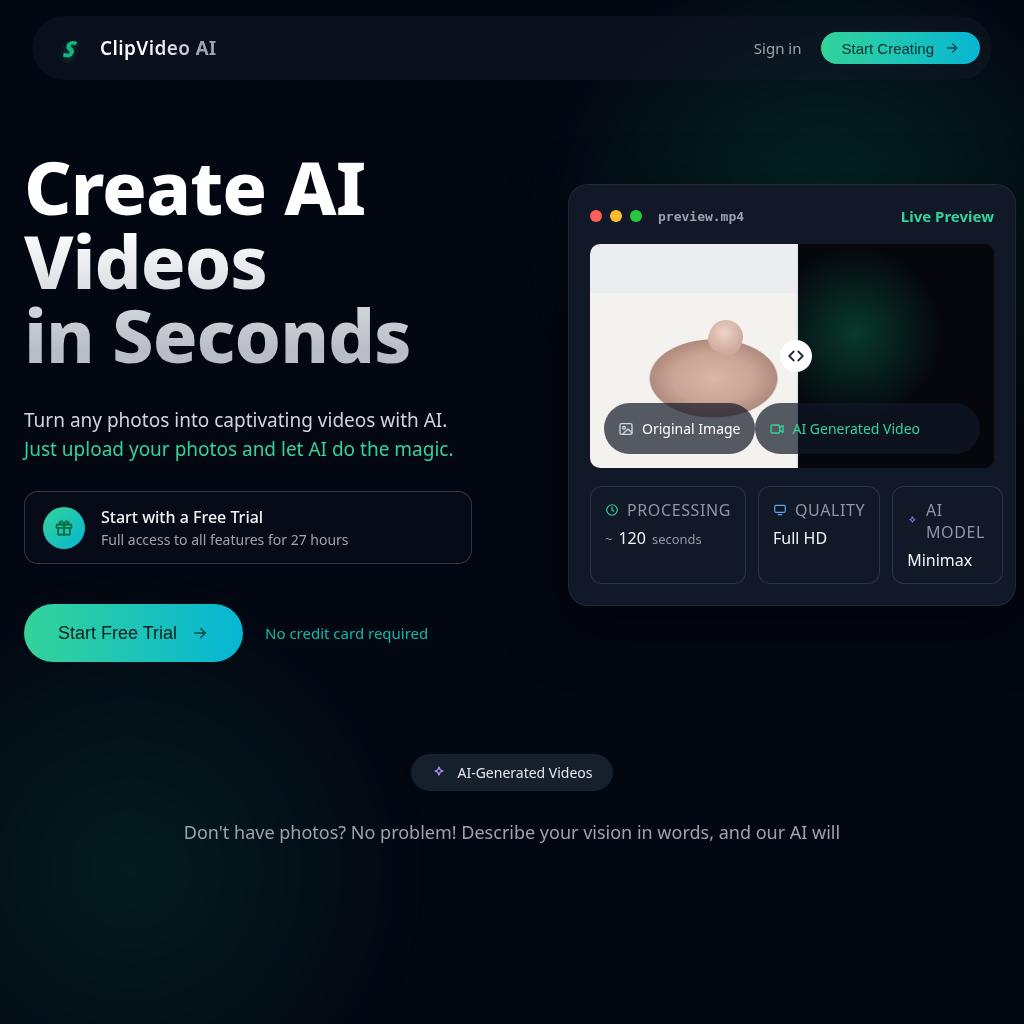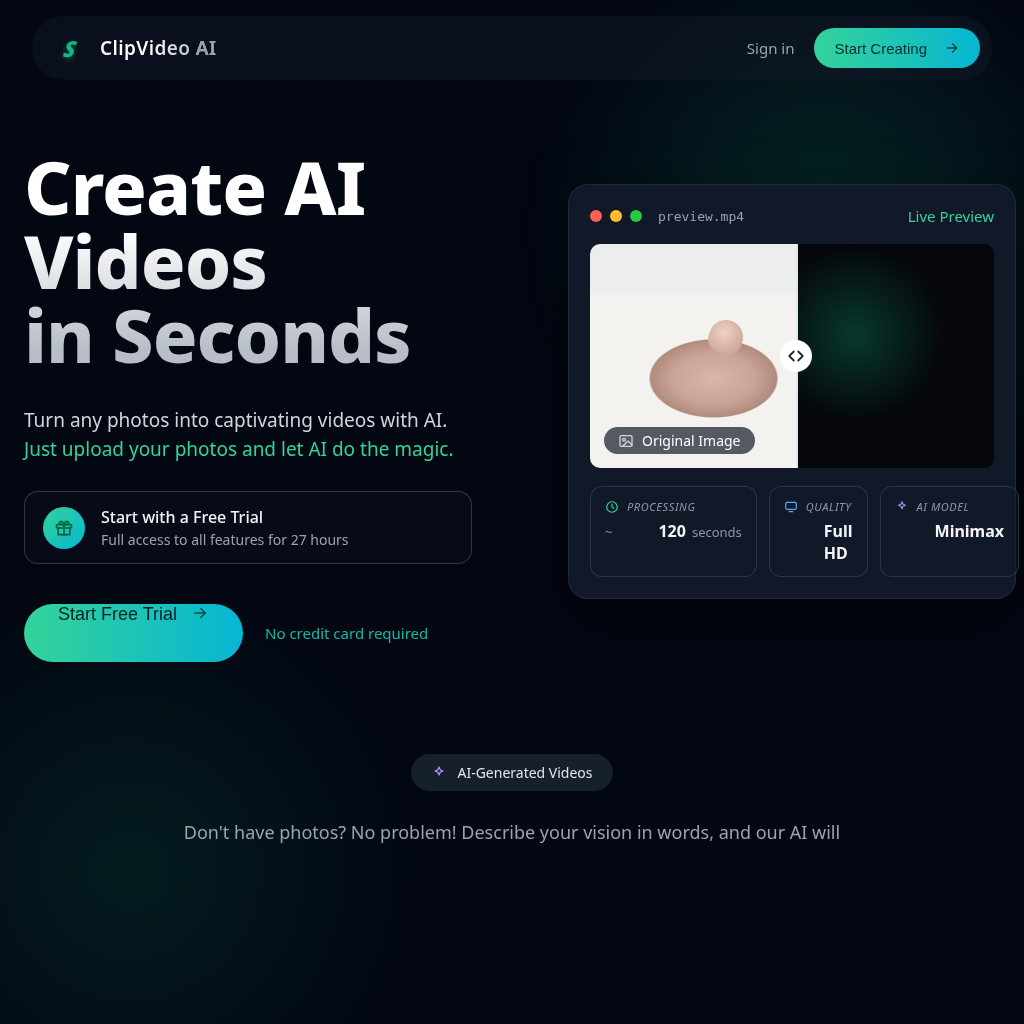--- a/index.html
+++ b/index.html
@@ -48,22 +48,22 @@
   .brand-grad {
     background: linear-gradient(90deg,#fff,#fff 40%,#9ca3af 100%);
     -webkit-background-clip: text; background-clip: text; color: transparent;
   }
   .nav-right { display: flex; align-items: center; gap: 20px; }
   .signin { color: #9ca3af; font-size: 15px; cursor: pointer; }
   .btn-primary {
     background: linear-gradient(90deg,#34d399,#06b6d4);
     color: #052e2b;
     border: none; border-radius: 9999px;
-    height: 40px; padding: 0 20px;
-    display: inline-flex; align-items: center; gap: 17px;
+    height: 32px; padding: 0 20px;
+    display: inline-flex; align-items: center; gap: 10px;
     font-size: 15px; font-weight: 500; cursor: pointer;
   }
   .btn-primary .arrow { width: 16px; height: 16px; }
 
   
   .hero { display: flex; padding: 48px 24px 0; gap: 24px; position: relative; }
   .left { flex: 0 0 520px; }
   .right { flex: 1; min-width: 0; }
 
   
@@ -108,37 +108,37 @@
   .trial-title { font-size: 16px; font-weight: 500; color: #f3f4f6; }
   .trial-sub { font-size: 14px; color: #9ca3af; margin-top: 2px; }
 
   .pill-row { display: flex; gap: 14px; margin-top: 28px; }
 
   .cta-row { display: flex; align-items: center; gap: 22px; margin-top: 40px; }
   .cta {
     background: linear-gradient(90deg,#34d399,#06b6d4);
     color: #08201b; border: none; border-radius: 9999px;
     height: 58px; padding: 0 34px;
-    display: inline-flex; align-items: flex-start; gap: 14px;
+    display: inline-flex; align-items: center; gap: 14px;
     font-size: 18px; font-weight: 500; cursor: pointer;
   }
   .cta .arrow { width: 18px; height: 18px; }
   .cta-note { color: #14b8a6; font-size: 15px; }
 
   
   .preview-card {
     background: #111827;
     border-radius: 20px;
     padding: 22px;
     width: 448px;
     margin-left: auto;
     margin-top: 56px;
     box-shadow: 0 20px 60px rgba(0,0,0,.5), 0 0 0 1px rgba(55,65,81,.4) inset;
   }
-  .window-bar { display: flex; align-items: center; justify-content: space-between; margin-bottom: 18px; }
+  .window-bar { display: flex; align-items: center; justify-content: space-between; margin-bottom: 18px; font-weight: bold; }
   .wb-left { display: flex; align-items: center; gap: 16px; }
   .traffic { display: flex; gap: 8px; }
   .traffic span { width: 12px; height: 12px; border-radius: 50%; display: inline-block; }
   .tl-r { background: #ff5f57; } .tl-y { background: #febc2e; } .tl-g { background: #28c840; }
   .window-name { font-family: ui-monospace, SFMono-Regular, Menlo, monospace; font-size: 13px; color: #9ca3af; }
   .live { color: #34d399; font-size: 15px; margin-left: 8px; }
 
   .compare {
     position: relative;
     height: 224px;
@@ -169,38 +169,38 @@
     position: absolute; left: 51%; top: 50%; transform: translate(-50%,-50%);
     width: 32px; height: 32px; background: #fff; border-radius: 50%;
     display: flex; align-items: center; justify-content: center;
     color: #111; font-size: 12px; letter-spacing: -2px;
     cursor: grab;
   }
   .chip-row { position: absolute; left: 14px; right: 14px; bottom: 14px; display: flex; justify-content: space-between; }
   .chip {
     background: rgba(17,24,39,.7);
     border-radius: 9999px;
-    padding: 4px 14px;
+    padding: 16px 14px;
     display: inline-flex; align-items: center; gap: 8px;
     font-size: 14px;
   }
   .chip.right { color: #34d399; }
 
   .stats { display: flex; gap: 12px; margin-top: 18px; }
   .stat {
     flex: 1;
     border: 1px solid rgba(55,65,81,.7);
     border-radius: 12px;
     padding: 12px 14px;
     background: rgba(17,24,39,.4);
   }
   .stat-head { display: flex; align-items: center; gap: 8px; }
-  .stat-label { font-size: 11px; letter-spacing: .6px; color: #8f97a3; font-style: italic; }
+  .stat-label { font-size: 16px; letter-spacing: .6px; color: #8f97a3; }
   .stat-val { margin-top: 6px; font-size: 16px; color: #f3f4f6; display: flex; align-items: baseline; gap: 6px; }
-  .stat-val .big { font-weight: 700; margin-left: 40px; }
+  .stat-val .big { font-weight: 400; }
   .stat-val .muted { font-size: 13px; color: #8f97a3; font-weight: 400; }
   .stat-icon { width: 14px; height: 14px; }
 
   
   .section2 { margin-top: 92px; text-align: center; padding: 0 60px; position: relative; }
   .center-pill {
     display: inline-flex; align-items: center; gap: 10px;
     background: rgba(31,41,55,.7);
     border-radius: 9999px; padding: 9px 20px;
     font-size: 14px; color: #e5e7eb;
@@ -307,20 +307,27 @@
         </div>
         <div class="chip-row">
           <div class="chip">
             <svg class="icon-sm" viewBox="0 0 24 24" fill="none" stroke="#d1d5db" stroke-width="2">
                 <rect x="3" y="4" width="18" height="16" rx="2"></rect>
                 <circle cx="9" cy="10" r="2"></circle>
                 <path d="M21 18l-6-6-8 8"></path>
               </svg>
             <span>Original Image</span>
           </div>
+          <div class="chip right">
+            <svg class="icon-sm" viewBox="0 0 24 24" fill="none" stroke="#34d399" stroke-width="2">
+                <rect x="3" y="6" width="13" height="12" rx="2"></rect>
+                <path d="M16 10l5-3v10l-5-3z"></path>
+              </svg>
+            <span>AI Generated Video</span>
+          </div>
         </div>
       </div>
 
       <div class="stats">
         <div class="stat">
           <div class="stat-head">
             <svg class="stat-icon" viewBox="0 0 24 24" fill="none" stroke="#34d399" stroke-width="2">
                 <circle cx="12" cy="12" r="9"></circle>
                 <path d="M12 7v5l3 2"></path>
               </svg>

